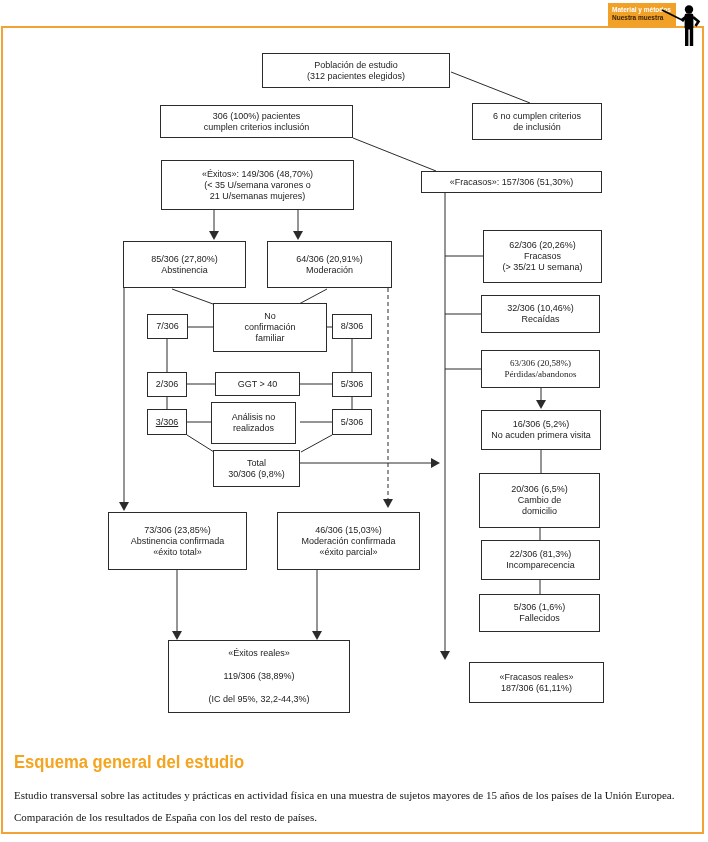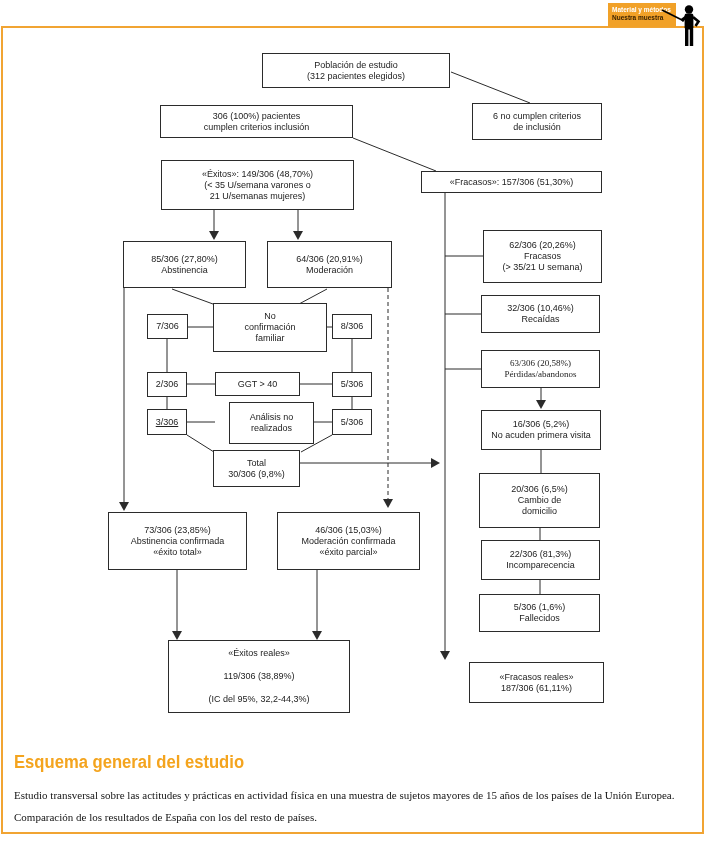--- a/index.html
+++ b/index.html
@@ -111,21 +111,21 @@
 Moderación</div>
   <div class="fc-box" style="left:147px;top:314px;width:41px;height:25px;">7/306</div>
   <div class="fc-box" style="left:213px;top:303px;width:114px;height:49px;">No
 confirmación
 familiar</div>
   <div class="fc-box" style="left:332px;top:314px;width:40px;height:25px;">8/306</div>
   <div class="fc-box" style="left:147px;top:372px;width:40px;height:25px;">2/306</div>
   <div class="fc-box" style="left:215px;top:372px;width:85px;height:24px;">GGT &gt; 40</div>
   <div class="fc-box" style="left:332px;top:372px;width:40px;height:25px;">5/306</div>
   <div class="fc-box" style="left:147px;top:409px;width:40px;height:26px;text-decoration:underline;">3/306</div>
-  <div class="fc-box" style="left:229px;top:402px;width:85px;height:42px;">Análisis no
+  <div class="fc-box" style="left:211px;top:402px;width:85px;height:42px;">Análisis no
 realizados</div>
   <div class="fc-box" style="left:332px;top:409px;width:40px;height:26px;">5/306</div>
   <div class="fc-box" style="left:213px;top:450px;width:87px;height:37px;">Total
 30/306 (9,8%)</div>
   <div class="fc-box" style="left:483px;top:230px;width:119px;height:53px;">62/306 (20,26%)
 Fracasos
 (&gt; 35/21 U semana)</div>
   <div class="fc-box" style="left:481px;top:295px;width:119px;height:38px;">32/306 (10,46%)
 Recaídas</div>
   <div class="fc-box" style="left:481px;top:350px;width:119px;height:38px;font-family:Liberation Serif, serif;">63/306 (20,58%)

